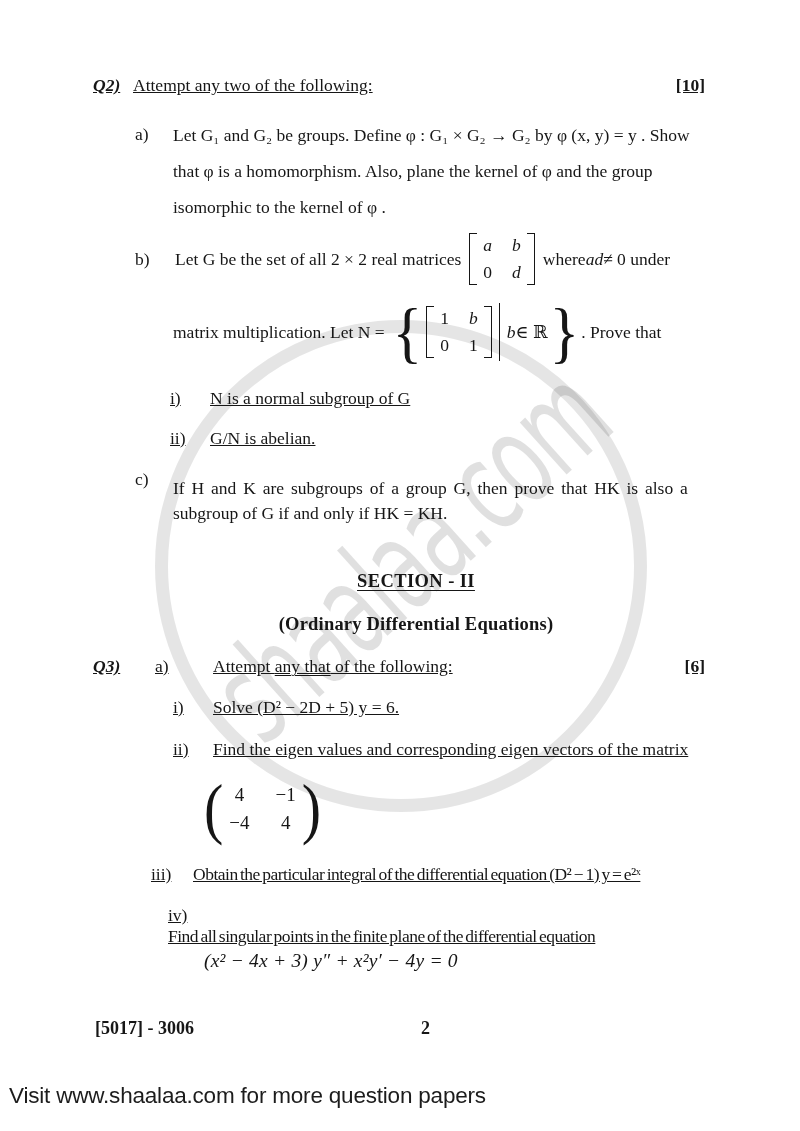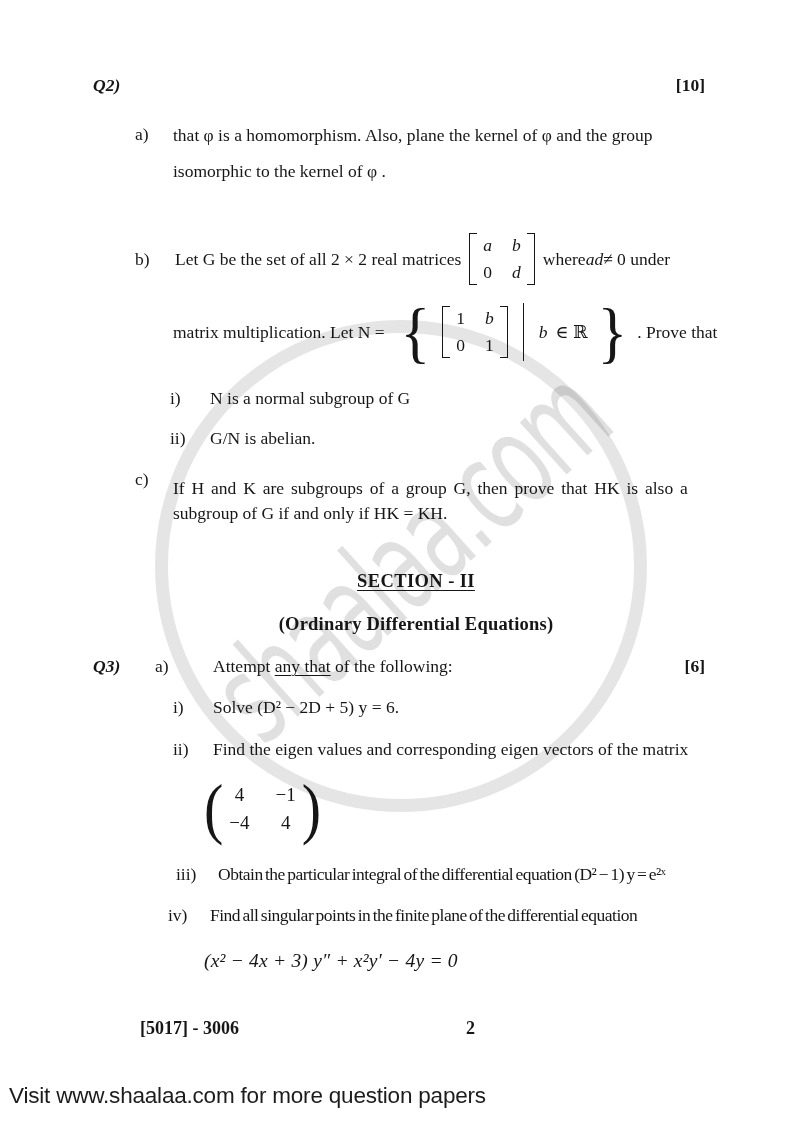--- a/index.html
+++ b/index.html
@@ -5,21 +5,21 @@
   html,body{margin:0;padding:0;}
   body{
     width:800px;height:1131px;position:relative;background:#ffffff;
     font-family:"Liberation Serif","DejaVu Serif",serif;
     color:#161616;font-size:17.5px;overflow:hidden;
   }
   .abs{position:absolute;}
   .bi{font-weight:bold;font-style:italic;}
   .it{font-style:italic;}
   .nowrap{white-space:nowrap;}
-  .row{display:flex;align-items:baseline;}
+  .row{display:flex;align-items:baseline;text-decoration:underline;}
   .marks{margin-left:auto;font-weight:bold;}
   .qlabel{display:inline-block;width:40px;flex:none;}
   .sublabel{display:inline-block;width:38px;flex:none;}
   .si-label{display:inline-block;width:40px;flex:none;}
   .lines{line-height:36px;}
   .u{text-decoration:underline;text-underline-offset:3px;text-decoration-thickness:1.3px;}
   .center{left:0;width:800px;text-align:center;padding-left:16px;}
   .wide{word-spacing:2.5px;margin-top:7px;}
   .squeeze{letter-spacing:-0.5px;word-spacing:-1.5px;}
 
@@ -51,40 +51,42 @@
   .vbar{width:0;height:58px;border-left:1.3px solid #161616;margin:0 7px 0 5px;display:inline-block;}
   .mathrow{display:flex;align-items:center;}
 
   
   .pmatrix{display:inline-flex;align-items:center;}
   .paren{font-size:58px;line-height:1;display:inline-block;transform:scaleY(1.15);font-weight:400;}
   .pcells{
     display:grid;grid-template-columns:auto auto;column-gap:26px;row-gap:7px;
     padding:0 6px;text-align:center;font-size:19px;line-height:1.1;
   }
-  .footer{font-size:18px;font-weight:bold;margin-left:45px;}
+  .footer{font-size:18px;font-weight:bold;}
   .visit{font-family:"Liberation Sans","DejaVu Sans",sans-serif;font-size:22.5px;color:#1c1c1c;letter-spacing:-0.2px;}
   .eq{font-size:19.5px;font-style:italic;letter-spacing:0.2px;text-align:right;}
   .sechead{font-size:18.5px;font-weight:bold;letter-spacing:0.4px;}
 </style>
 </head>
 <body>
 
 <div class="wm-ring"></div>
 <div class="wm-text">shaalaa.com</div>
 
 <div class="content">
 
   <div class="abs row" style="left:93px;top:75px;width:612px;">
     <span class="qlabel bi">Q2)</span>
+    <span>Attempt any two of the following:</span>
     <span class="marks">[10]</span>
   </div>
 
   <span class="abs" style="left:135px;top:124px;">a)</span>
   <div class="abs lines nowrap" style="left:173px;top:117px;">
+    <div>Let G₁ and G₂ be groups. Define φ : G₁ × G₂ → G₂ by φ (x, y) = y . Show</div>
     <div>that φ is a homomorphism. Also, plane the kernel of φ and the group</div>
     <div>isomorphic to the kernel of φ .</div>
   </div>
 
   <div class="abs mathrow nowrap" style="left:135px;top:226px;height:66px;">
     <span class="qlabel" style="align-self:center;">b)</span>
     <span>Let G be the set of all 2 × 2 real matrices</span>
     <span class="bmatrix">
       <span class="sqb l"></span>
       <span class="mcells">
@@ -93,21 +95,21 @@
         <span>0</span>
         <span class="it">d</span>
       </span>
       <span class="sqb r"></span>
     </span>
     <span>where </span>
     <span class="it">ad</span>
     <span> ≠ 0 under</span>
   </div>
 
-  <div class="abs mathrow nowrap" style="left:173px;top:297px;height:70px;gap:8px;">
+  <div class="abs mathrow nowrap" style="left:173px;top:297px;height:70px;">
     <span>matrix multiplication. Let N =</span>
     <span class="brace" style="margin-left:8px;">{</span>
     <span class="bmatrix" style="margin:0 2px;">
       <span class="sqb l"></span>
       <span class="mcells">
         <span>1</span>
         <span class="it">b</span>
         <span>0</span>
         <span>1</span>
       </span>
@@ -163,26 +165,26 @@
     <span class="paren">(</span>
     <span class="pcells">
       <span>4</span>
       <span>−1</span>
       <span>−4</span>
       <span>4</span>
     </span>
     <span class="paren">)</span>
   </div>
 
-  <div class="abs row nowrap" style="left:176px;top:864px;align-items:center;">
+  <div class="abs row nowrap" style="left:151px;top:864px;align-items:center;">
     <span class="si-label" style="width:42px;">iii)</span>
     <span class="squeeze">Obtain the particular integral of the differential equation (D² − 1) y = e²ˣ</span>
   </div>
 
-  <div class="abs row nowrap" style="left:168px;top:905px;">
+  <div class="abs row nowrap" style="left:168px;top:905px;flex-direction:column;">
     <span class="si-label" style="width:42px;">iv)</span>
     <span class="squeeze">Find all singular points in the finite plane of the differential equation</span>
   </div>
 
   <div class="abs eq nowrap" style="left:204px;top:950px;">(x² − 4x + 3) y″ + x²y′ − 4y = 0</div>
 
   <span class="abs footer" style="left:95px;top:1018px;">[5017] - 3006</span>
   <span class="abs footer" style="left:421px;top:1018px;">2</span>
 
   <div class="abs visit nowrap" style="left:9px;top:1083px;">Visit www.shaalaa.com for more question papers</div>

